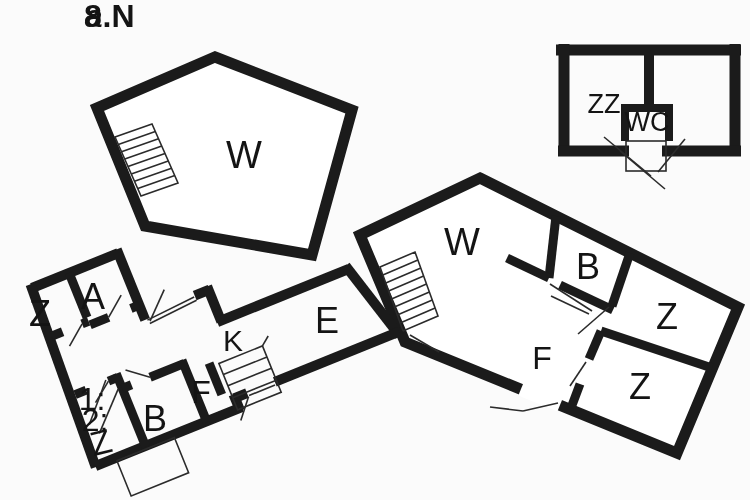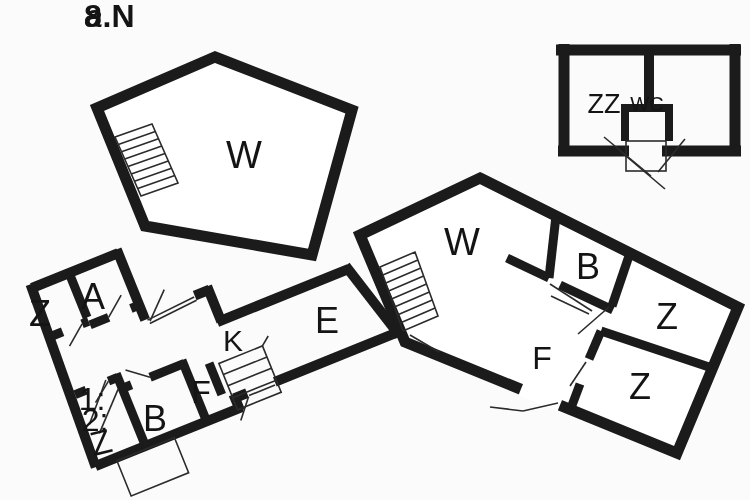--- a/index.html
+++ b/index.html
@@ -152,21 +152,21 @@
     </g>
   </svg>
 
   <div class="title">
     <span>8</span><span class="over">a</span><span>.N</span>
   </div>
 
   <div class="label" style="left:244px;top:155px;font-size:38px">W</div>
 
   <div class="label" style="left:604px;top:104px;font-size:27px">ZZ</div>
-  <div class="label" style="left:647px;top:104px;font-size:20px">WC</div>
+  <div class="label" style="left:647px;top:122px;font-size:27px">WC</div>
 
   <div class="label" style="left:462px;top:242px;font-size:38px">W</div>
   <div class="label" style="left:588px;top:267px;font-size:36px">B</div>
   <div class="label" style="left:667px;top:317px;font-size:36px">Z</div>
   <div class="label" style="left:640px;top:387px;font-size:36px">Z</div>
   <div class="label" style="left:542px;top:358px;font-size:32px">F</div>
 
   <div class="label" style="left:40px;top:314px;font-size:36px">Z</div>
   <div class="label" style="left:93px;top:297px;font-size:36px">A</div>
   <div class="label" style="left:92px;top:399px;font-size:32px">1:</div>

